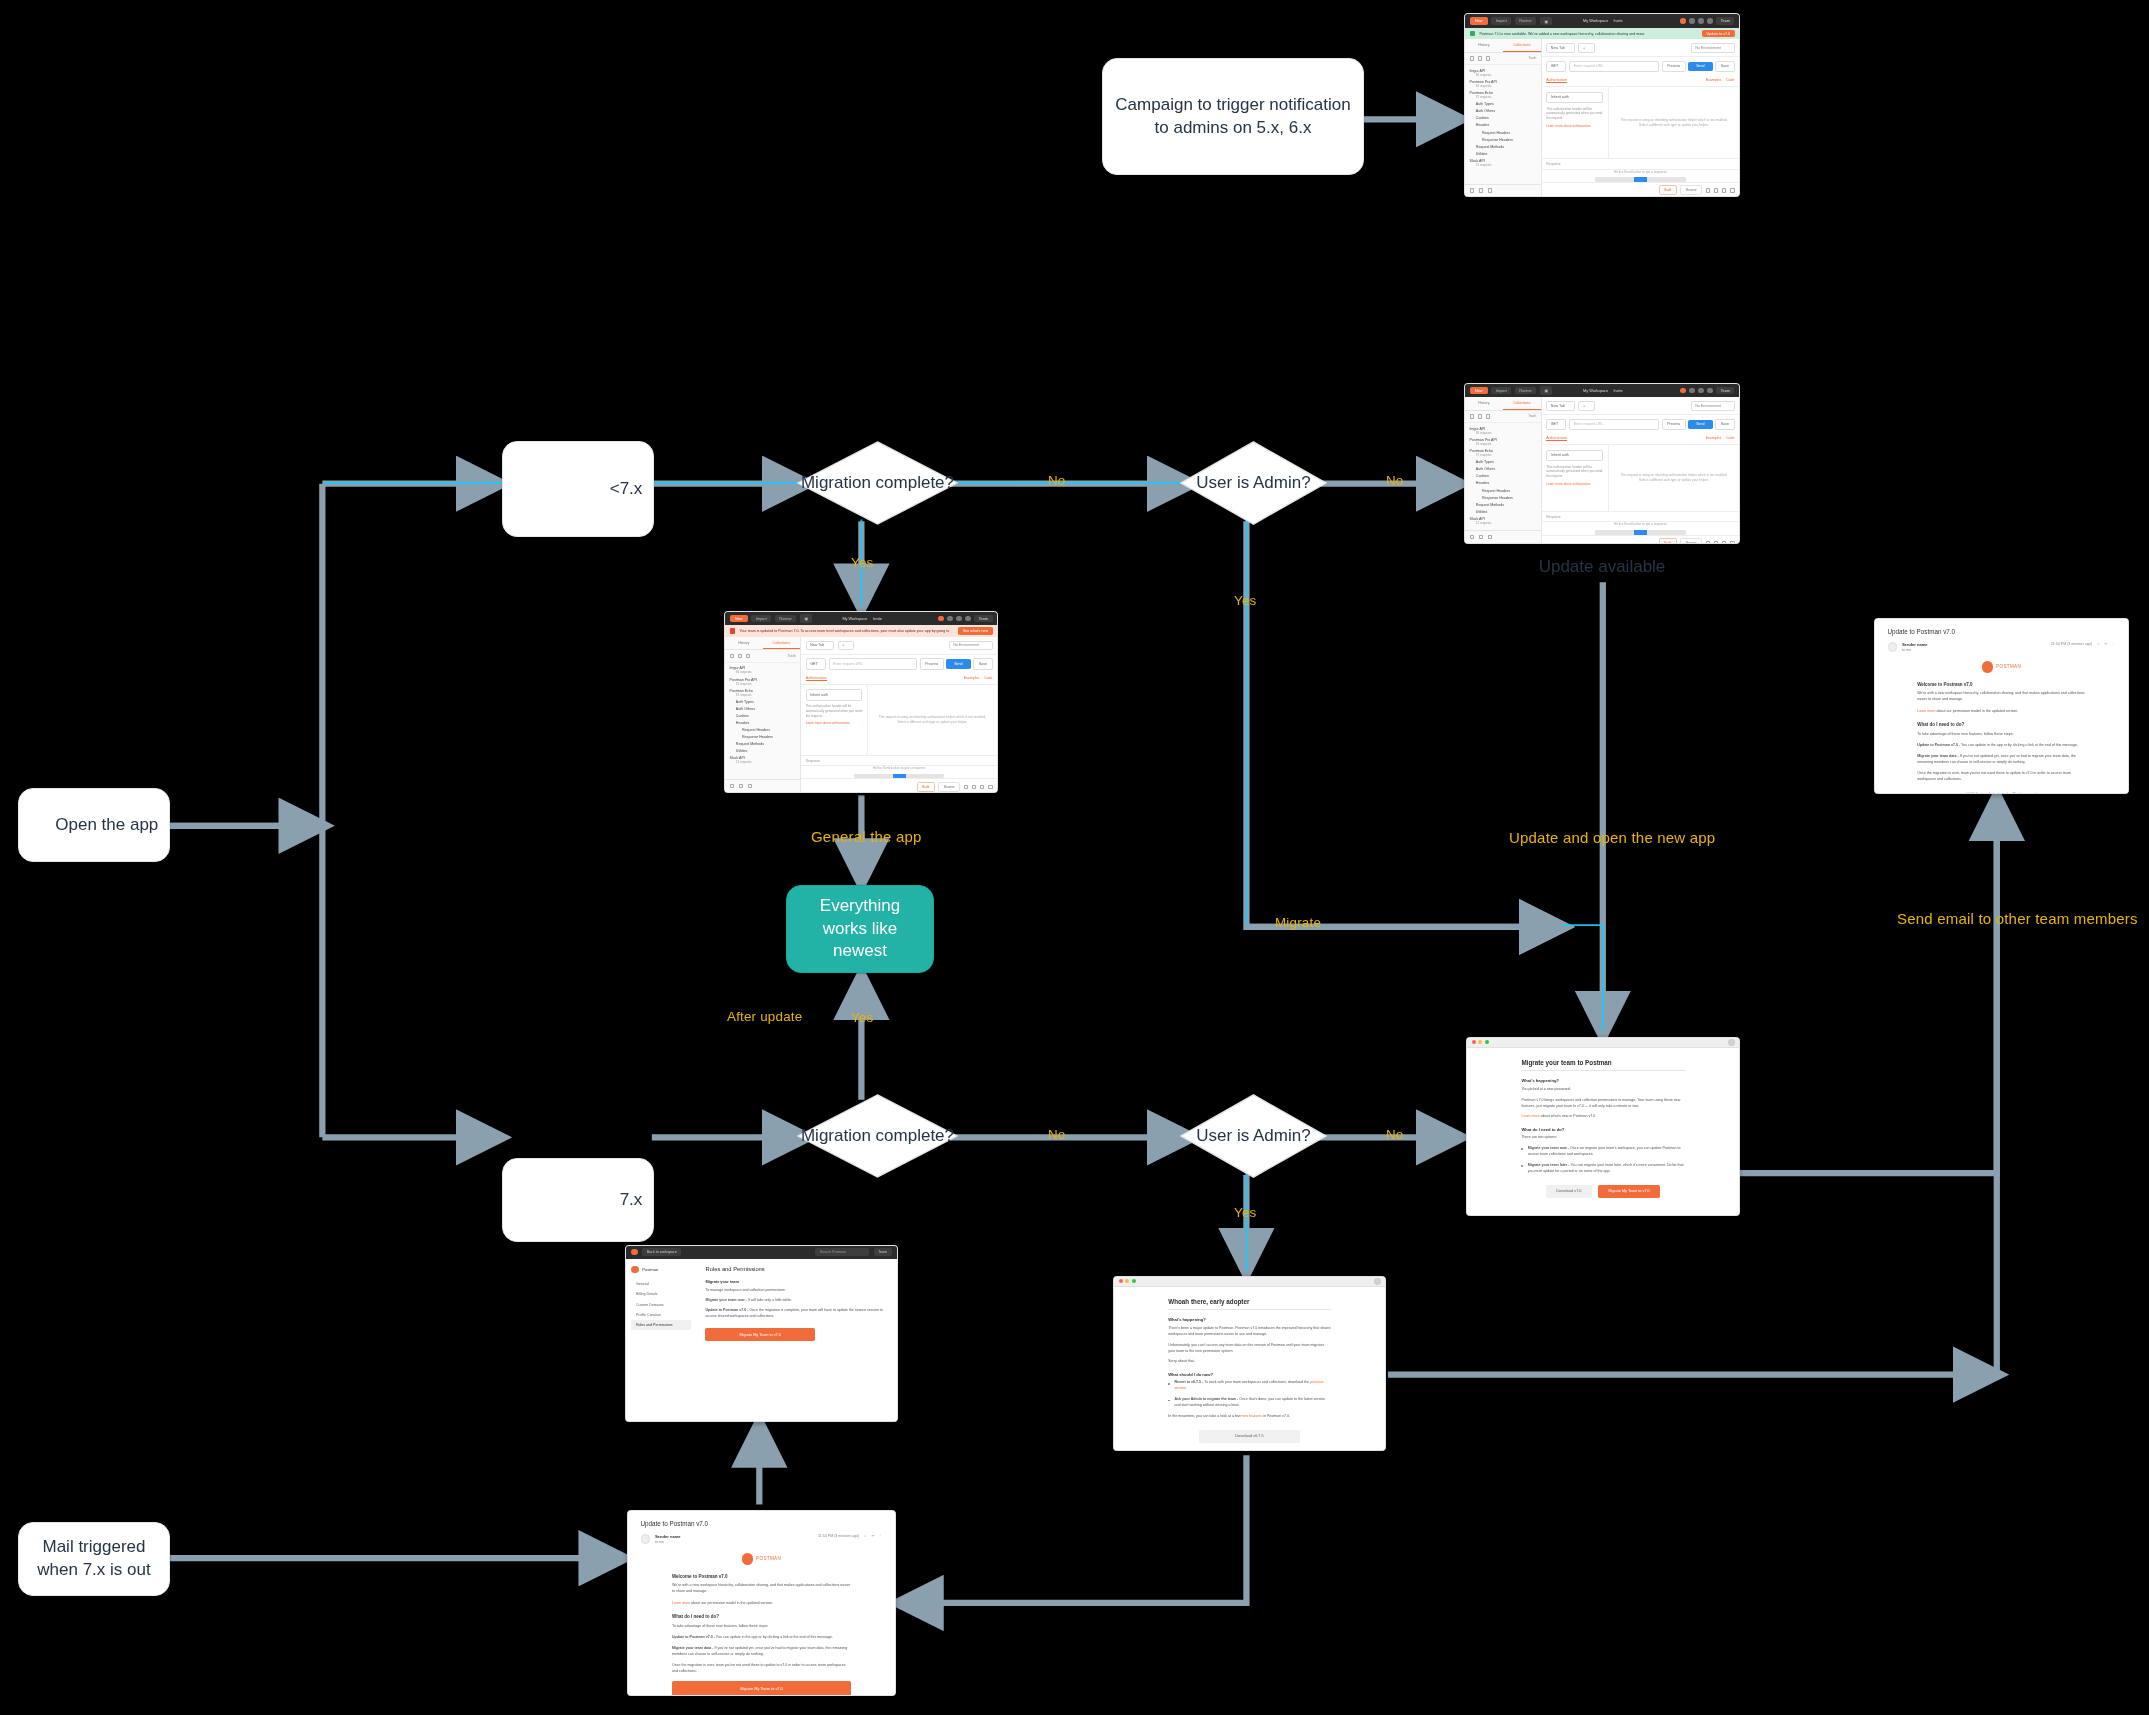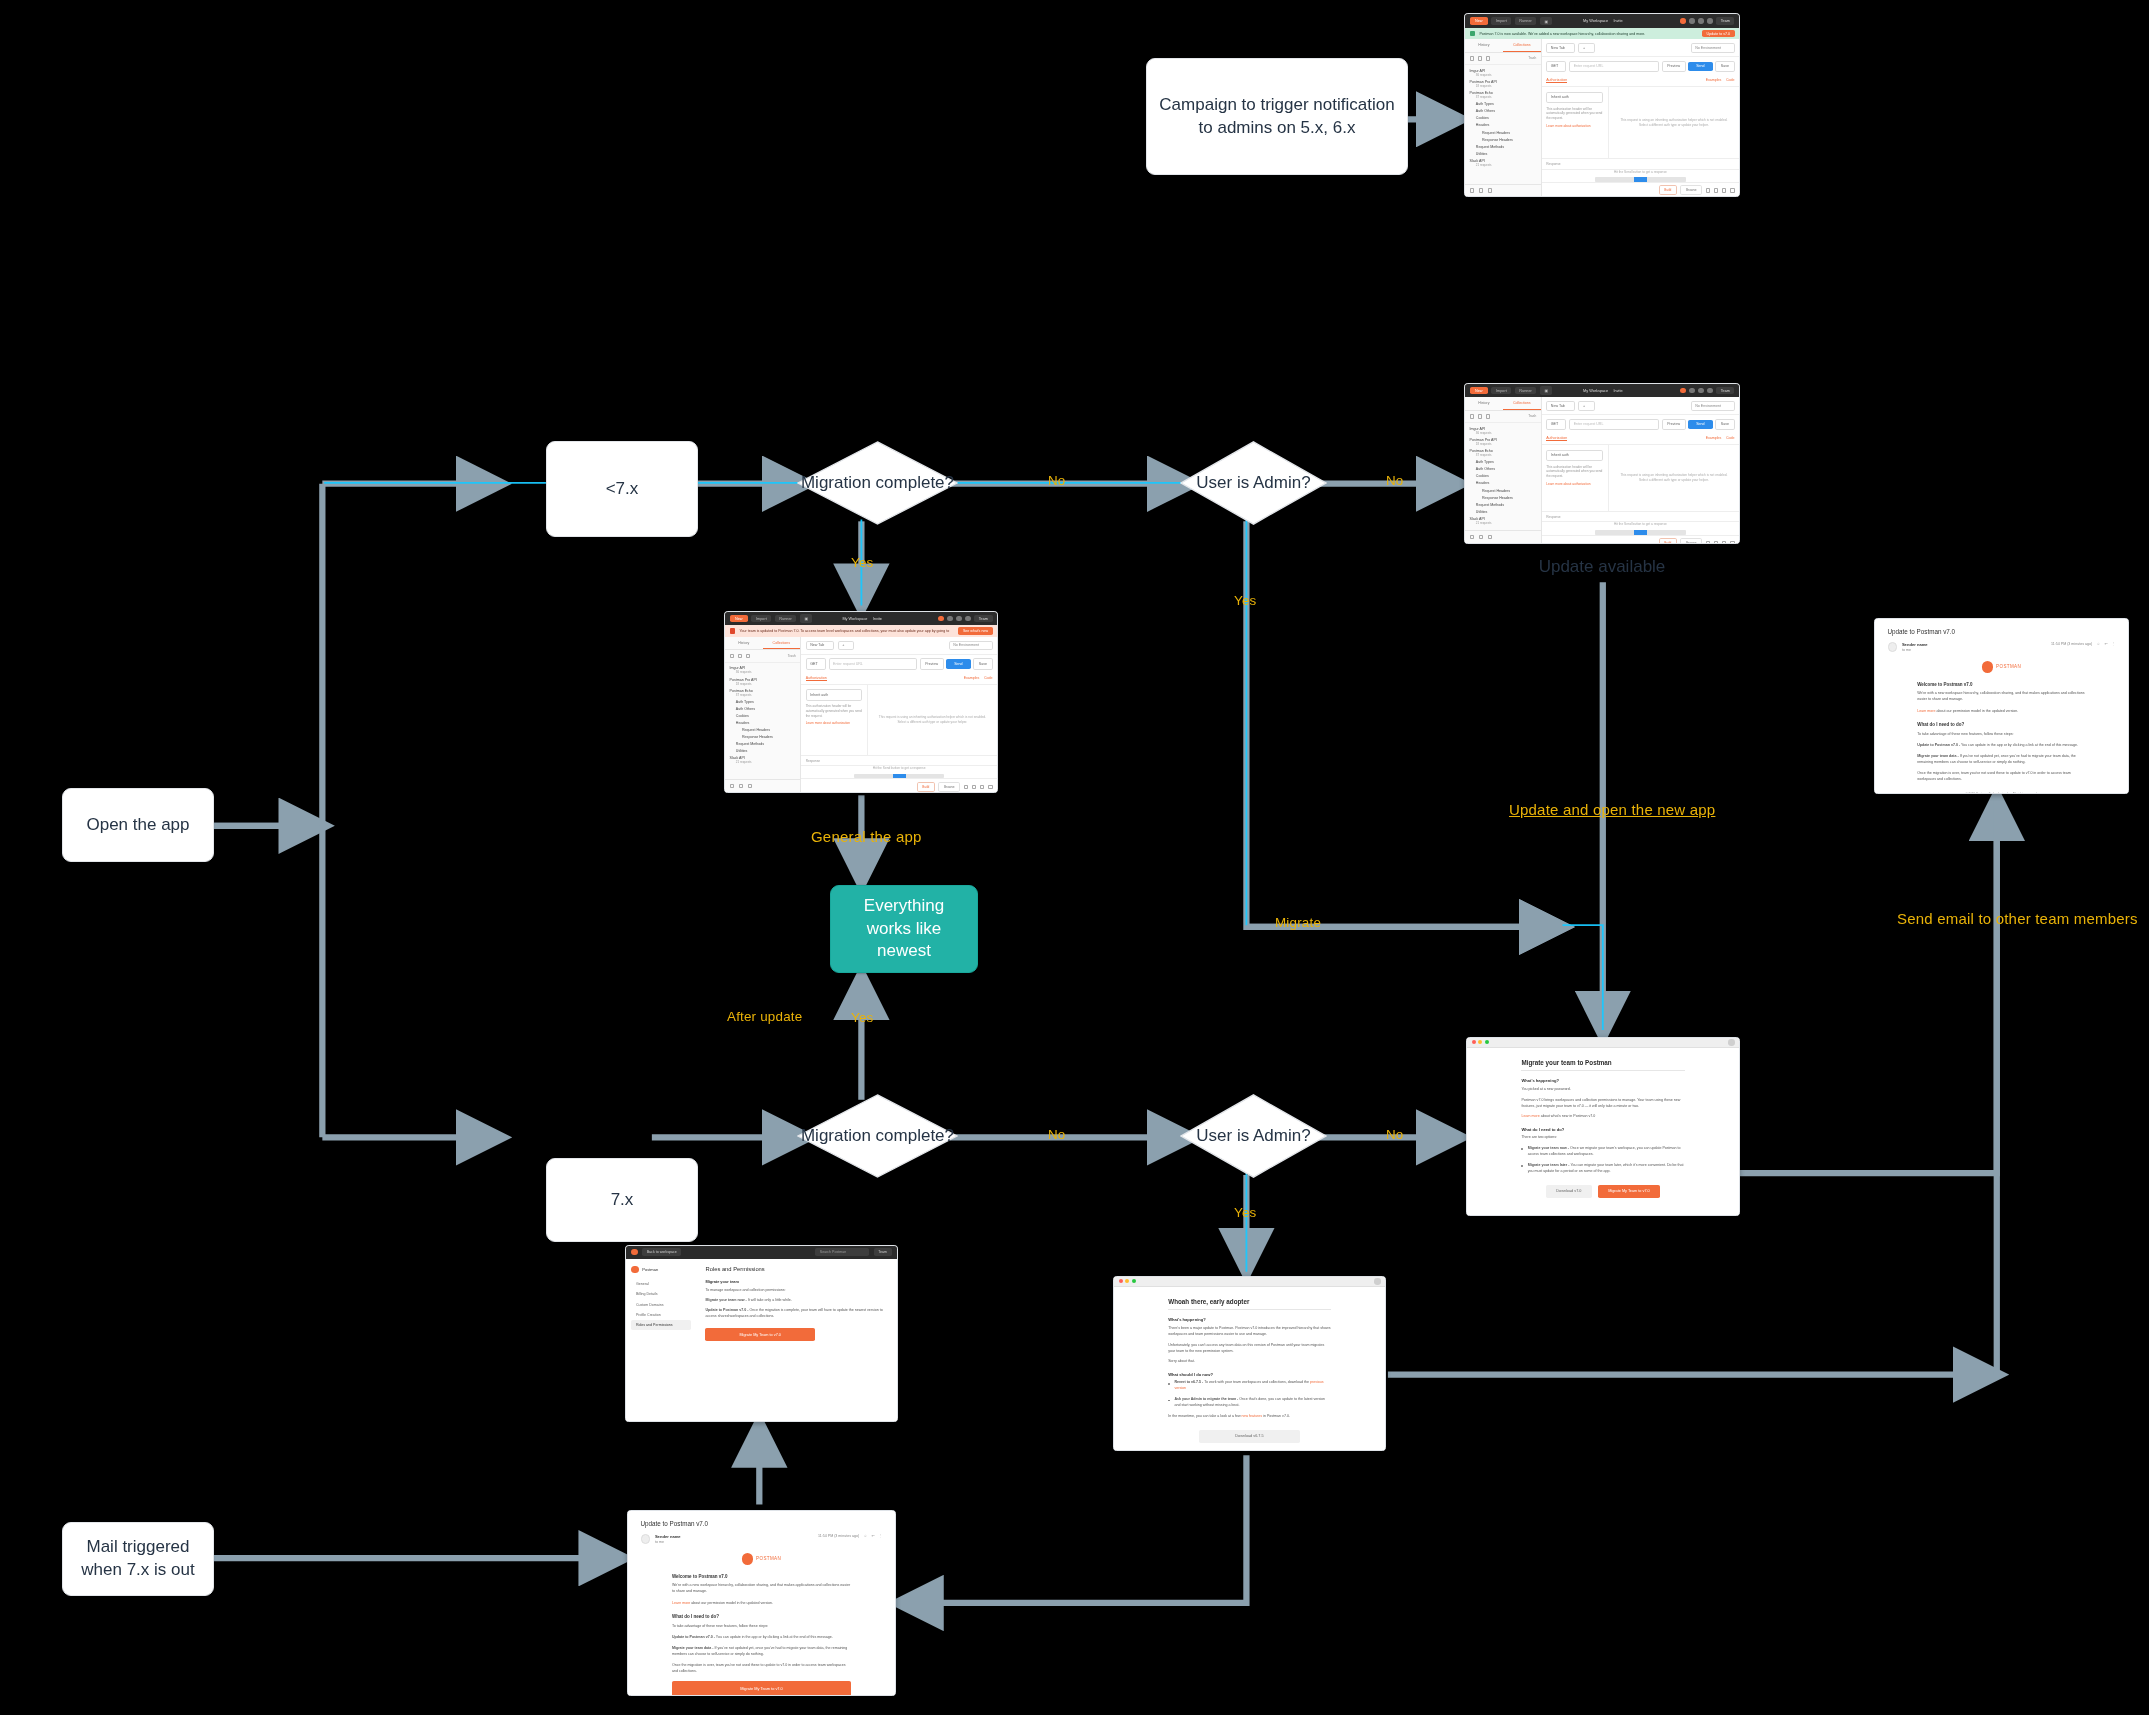--- a/index.html
+++ b/index.html
@@ -20,29 +20,28 @@
     position: absolute; left: 0; top: 0;
     width: 2149px; height: 1716px;
     pointer-events: none;
   }
 
   
   .node {
     position: absolute;
     background: #ffffff;
     border: 0.9px solid #e3e6ea;
-    border-radius: 9px;
+    border-radius: 15px;
     box-shadow: 0 0.9px 1.8px rgba(0,0,0,.22);
-    display: flex; align-items: center; justify-content: center;
+    display: flex; align-items: center; justify-content: flex-end;
     text-align: center;
     color: #263445;
     font-size: 17px;
     line-height: 1.35;
     padding: 5.4px 10.7px;
-    margin-left: 44px;
   }
   .node.accent {
     background: #22b2a6;
     border-color: #19a89c;
     color: #ffffff;
   }
   .diamond {
     position: absolute;
     display: flex; align-items: center; justify-content: center;
   }
@@ -345,21 +344,21 @@
   <div class="edge-label tiny" style="left:1048px; top:473px;">No</div>
   <div class="edge-label tiny" style="left:1386px; top:473px;">No</div>
   <div class="edge-label tiny" style="left:851px; top:555px;">Yes</div>
   <div class="edge-label tiny" style="left:1048px; top:1127px;">No</div>
   <div class="edge-label tiny" style="left:1386px; top:1127px;">No</div>
   <div class="edge-label tiny" style="left:851px; top:1010px;">Yes</div>
   <div class="edge-label tiny" style="left:1234px; top:593px;">Yes</div>
   <div class="edge-label tiny" style="left:1234px; top:1205px;">Yes</div>
 
   <div class="edge-label" style="left:811px; top:828px;">General the app</div>
-  <div class="edge-label" style="left:1509px; top:801px;text-decoration:underline;">Update and open the new app</div>
+  <div class="edge-label" style="left:1509px; top:829px;">Update and open the new app</div>
   <div class="edge-label" style="left:1897px; top:910px;">Send email to other team members</div>
   <div class="edge-label tiny" style="left:1275px; top:915px;">Migrate</div>
   <div class="edge-label tiny" style="left:727px; top:1009px;">After update</div>
 
   <div class="shot" style="left:1464px; top:13.4px; width:276px; height:184px;">
     <div class="pm">
       <div class="pm-top">
         <span class="pm-btn-o">New</span>
         <span class="pm-btn-d">Import</span>
         <span class="pm-btn-d">Runner</span>

